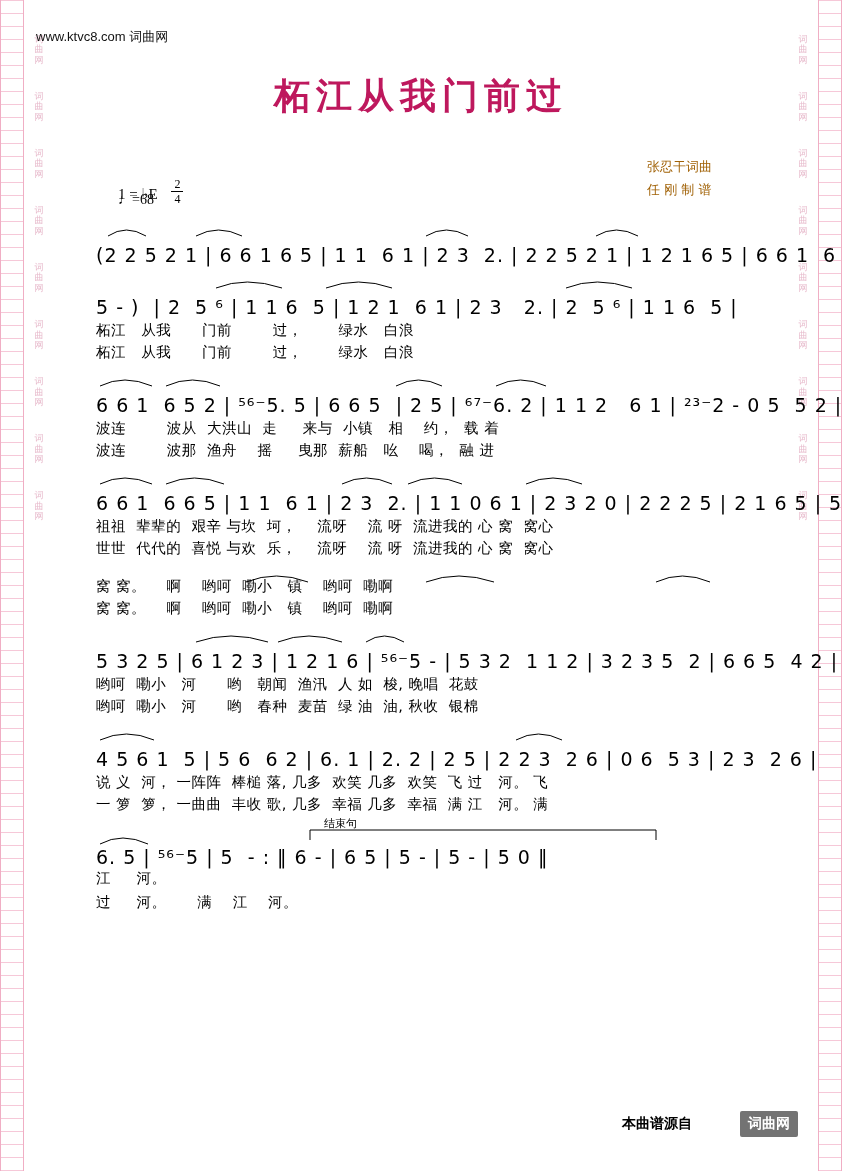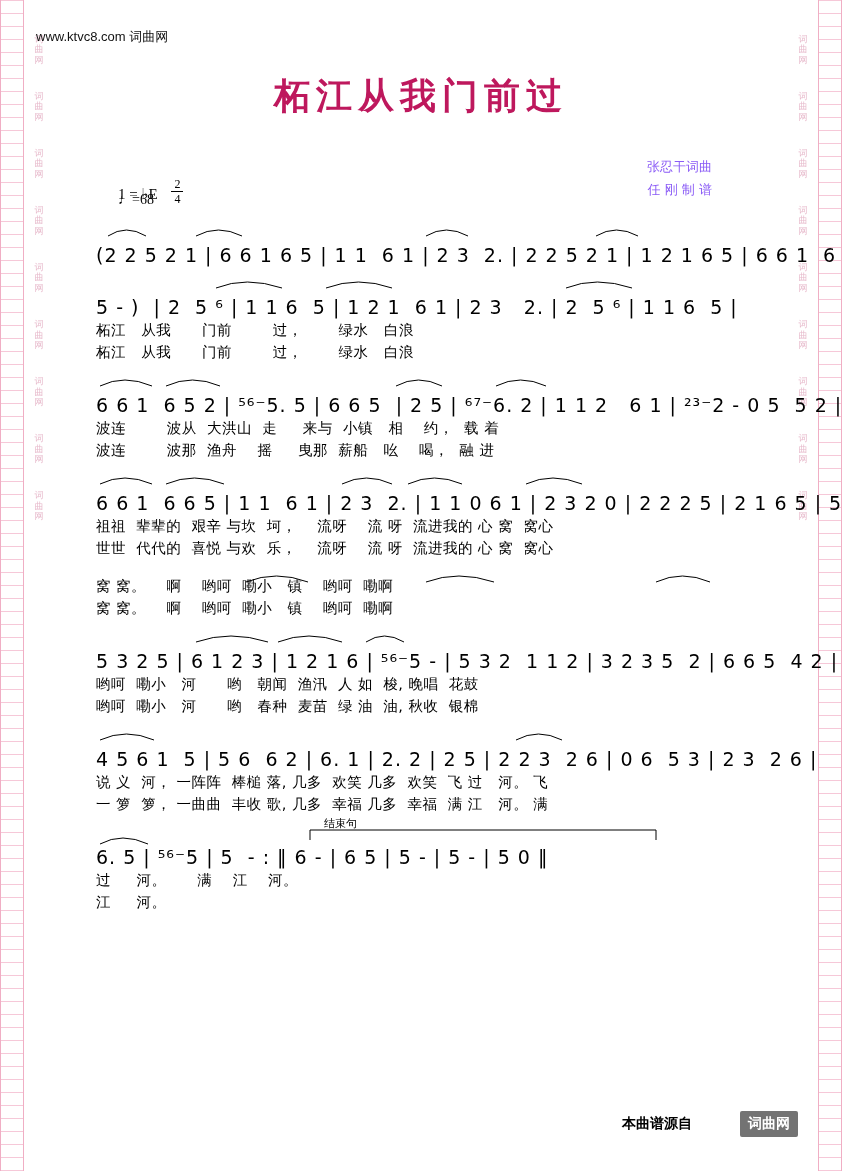--- a/index.html
+++ b/index.html
@@ -56,21 +56,21 @@
     font-size:12px;line-height:1.0;text-align:center;
   }
   .meta-key .frac b{display:block;font-weight:normal;}
   .meta-key .frac .bar{border-top:1px solid #000;display:block;width:12px;margin:1px auto;}
   .tempo{
     position:absolute;left:118px;top:192px;
     font-size:14px;color:#000;
   }
   .credits{
     position:absolute;right:130px;top:155px;
-    font-size:13px;color:#8b5cf6;line-height:1.8;text-align:right;
+    font-size:13px;color:#a16207;line-height:1.8;text-align:left;
     font-family:"DejaVu Sans",sans-serif;
     margin-left:24px;
   }
 
   
   .systems{position:absolute;left:96px;top:228px;width:660px;}
   .sys{position:relative;margin-bottom:14px;}
   .notes{
     position:relative;
     font-family:"DejaVu Sans",sans-serif;
@@ -304,20 +304,20 @@
         <path d="M4 18 Q26 6 52 18" stroke="#000" fill="none" stroke-width="1"></path>
         <path d="M214 4 L560 4" stroke="#000" fill="none" stroke-width="1"></path>
         <path d="M214 4 L214 14" stroke="#000" fill="none" stroke-width="1"></path>
         <path d="M560 4 L560 14" stroke="#000" fill="none" stroke-width="1"></path>
       </svg>
     </div>
     <div class="ending" style="left:228px;top:-14px;">结束句</div>
     <div class="notes">
       <div class="row">6. 5 | ⁵⁶⁻5 | 5  - : ‖ 6 - | 6 5 | 5 - | 5 - | 5 0 ‖</div>
     </div>
+    <div class="lyric lyric2">江     河。</div>
     <div class="lyric">过     河。      满    江    河。</div>
-    <div class="lyric lyric2">江     河。</div>
   </div>
 
 </div>
 
 <div class="footer-left">本曲谱源自</div>
 <div class="footer-logo">词曲网</div>
 
 </body></html>

